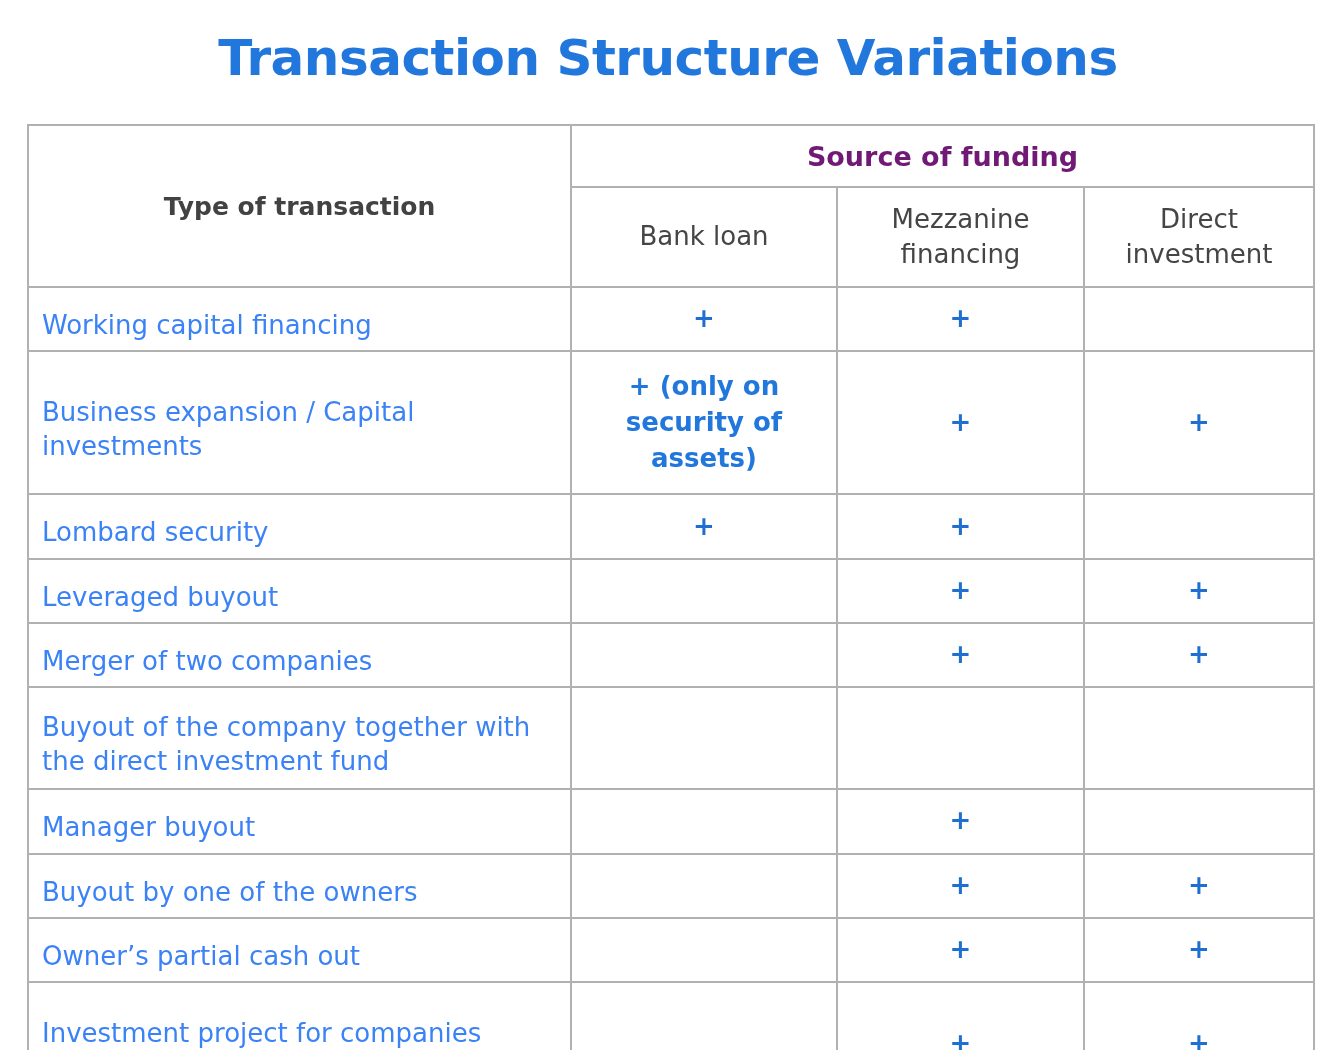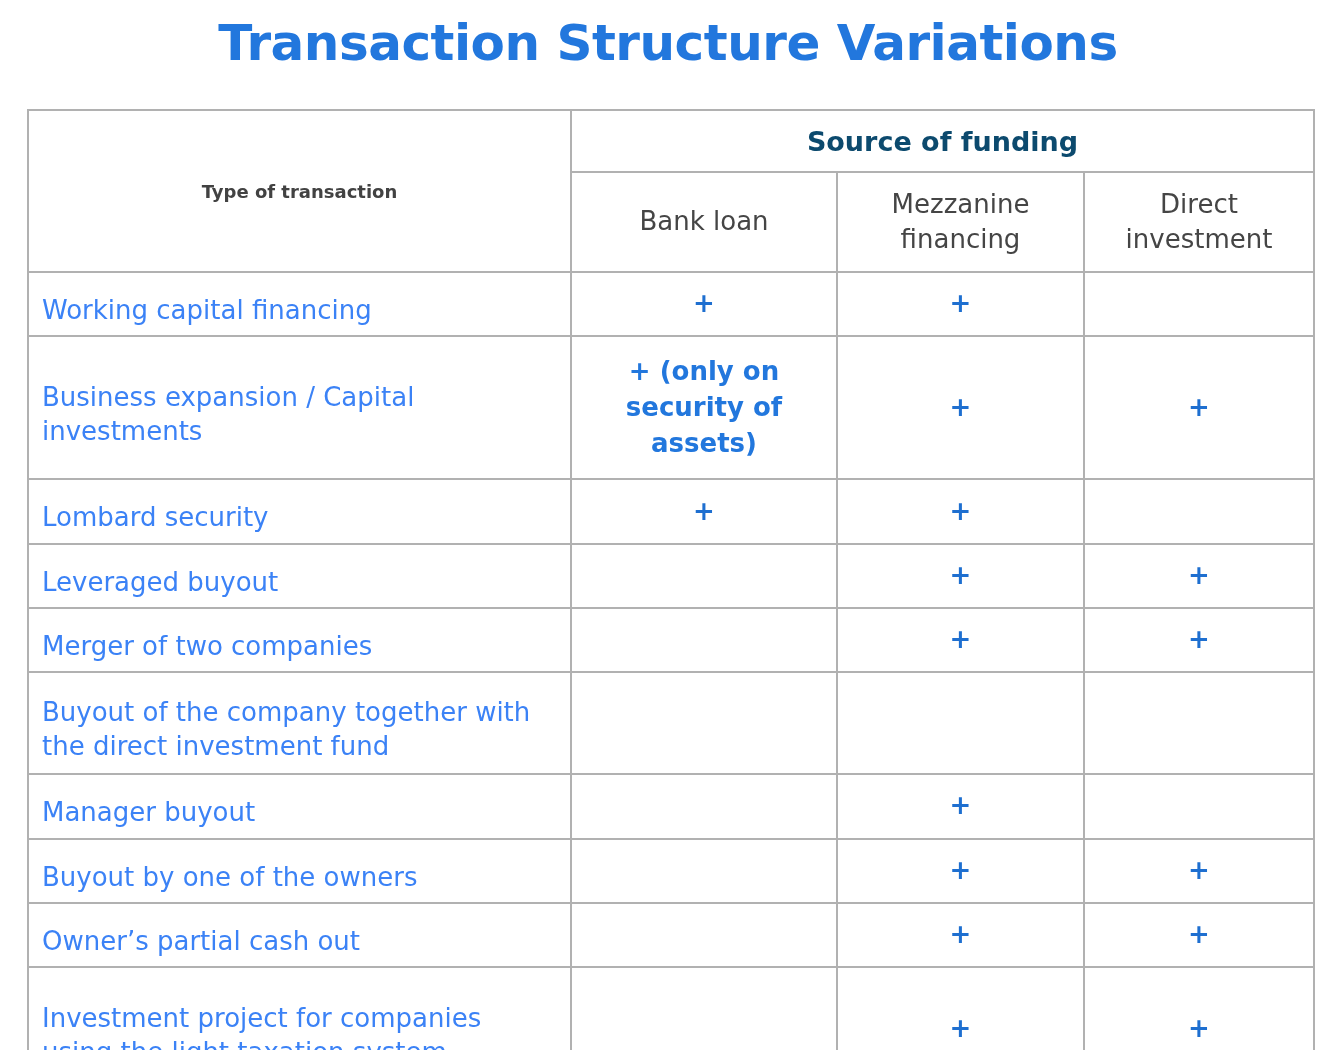--- a/index.html
+++ b/index.html
@@ -11,51 +11,51 @@
     font-family: "DejaVu Sans", "Liberation Sans", sans-serif;
     -webkit-font-smoothing: antialiased;
   }
   .page {
     width: 1336px;
     height: 1050px;
     overflow: hidden;
     background: #ffffff;
   }
   h1.title {
-    margin: 13px 0 0 0;
+    margin: 28px 0 0 0;
     text-align: center;
     font-size: 50px;
     line-height: 1.2;
     font-weight: bold;
     letter-spacing: -0.5px;
     color: #2277dd;
   }
   table.matrix {
     border-collapse: collapse;
     table-layout: fixed;
     margin: 36px 0 0 27px;
     width: 1286px;
     background: #ffffff;
   }
   table.matrix th, table.matrix td {
     border: 2px solid #b1b1b1;
     vertical-align: middle;
     background: #ffffff;
   }
   th.corner-header {
-    font-size: 18px;
+    font-size: 25px;
     font-weight: bold;
     color: #424242;
     text-align: center;
     padding: 0 12px;
   }
   th.group-header {
     font-size: 27px;
     font-weight: bold;
-    color: #0c4a6e;
+    color: #701a75;
     text-align: center;
     padding: 4px 10px;
   }
   th.col-header {
     font-size: 26px;
     font-weight: normal;
     color: #454545;
     text-align: center;
     line-height: 1.35;
     padding: 0 14px;

